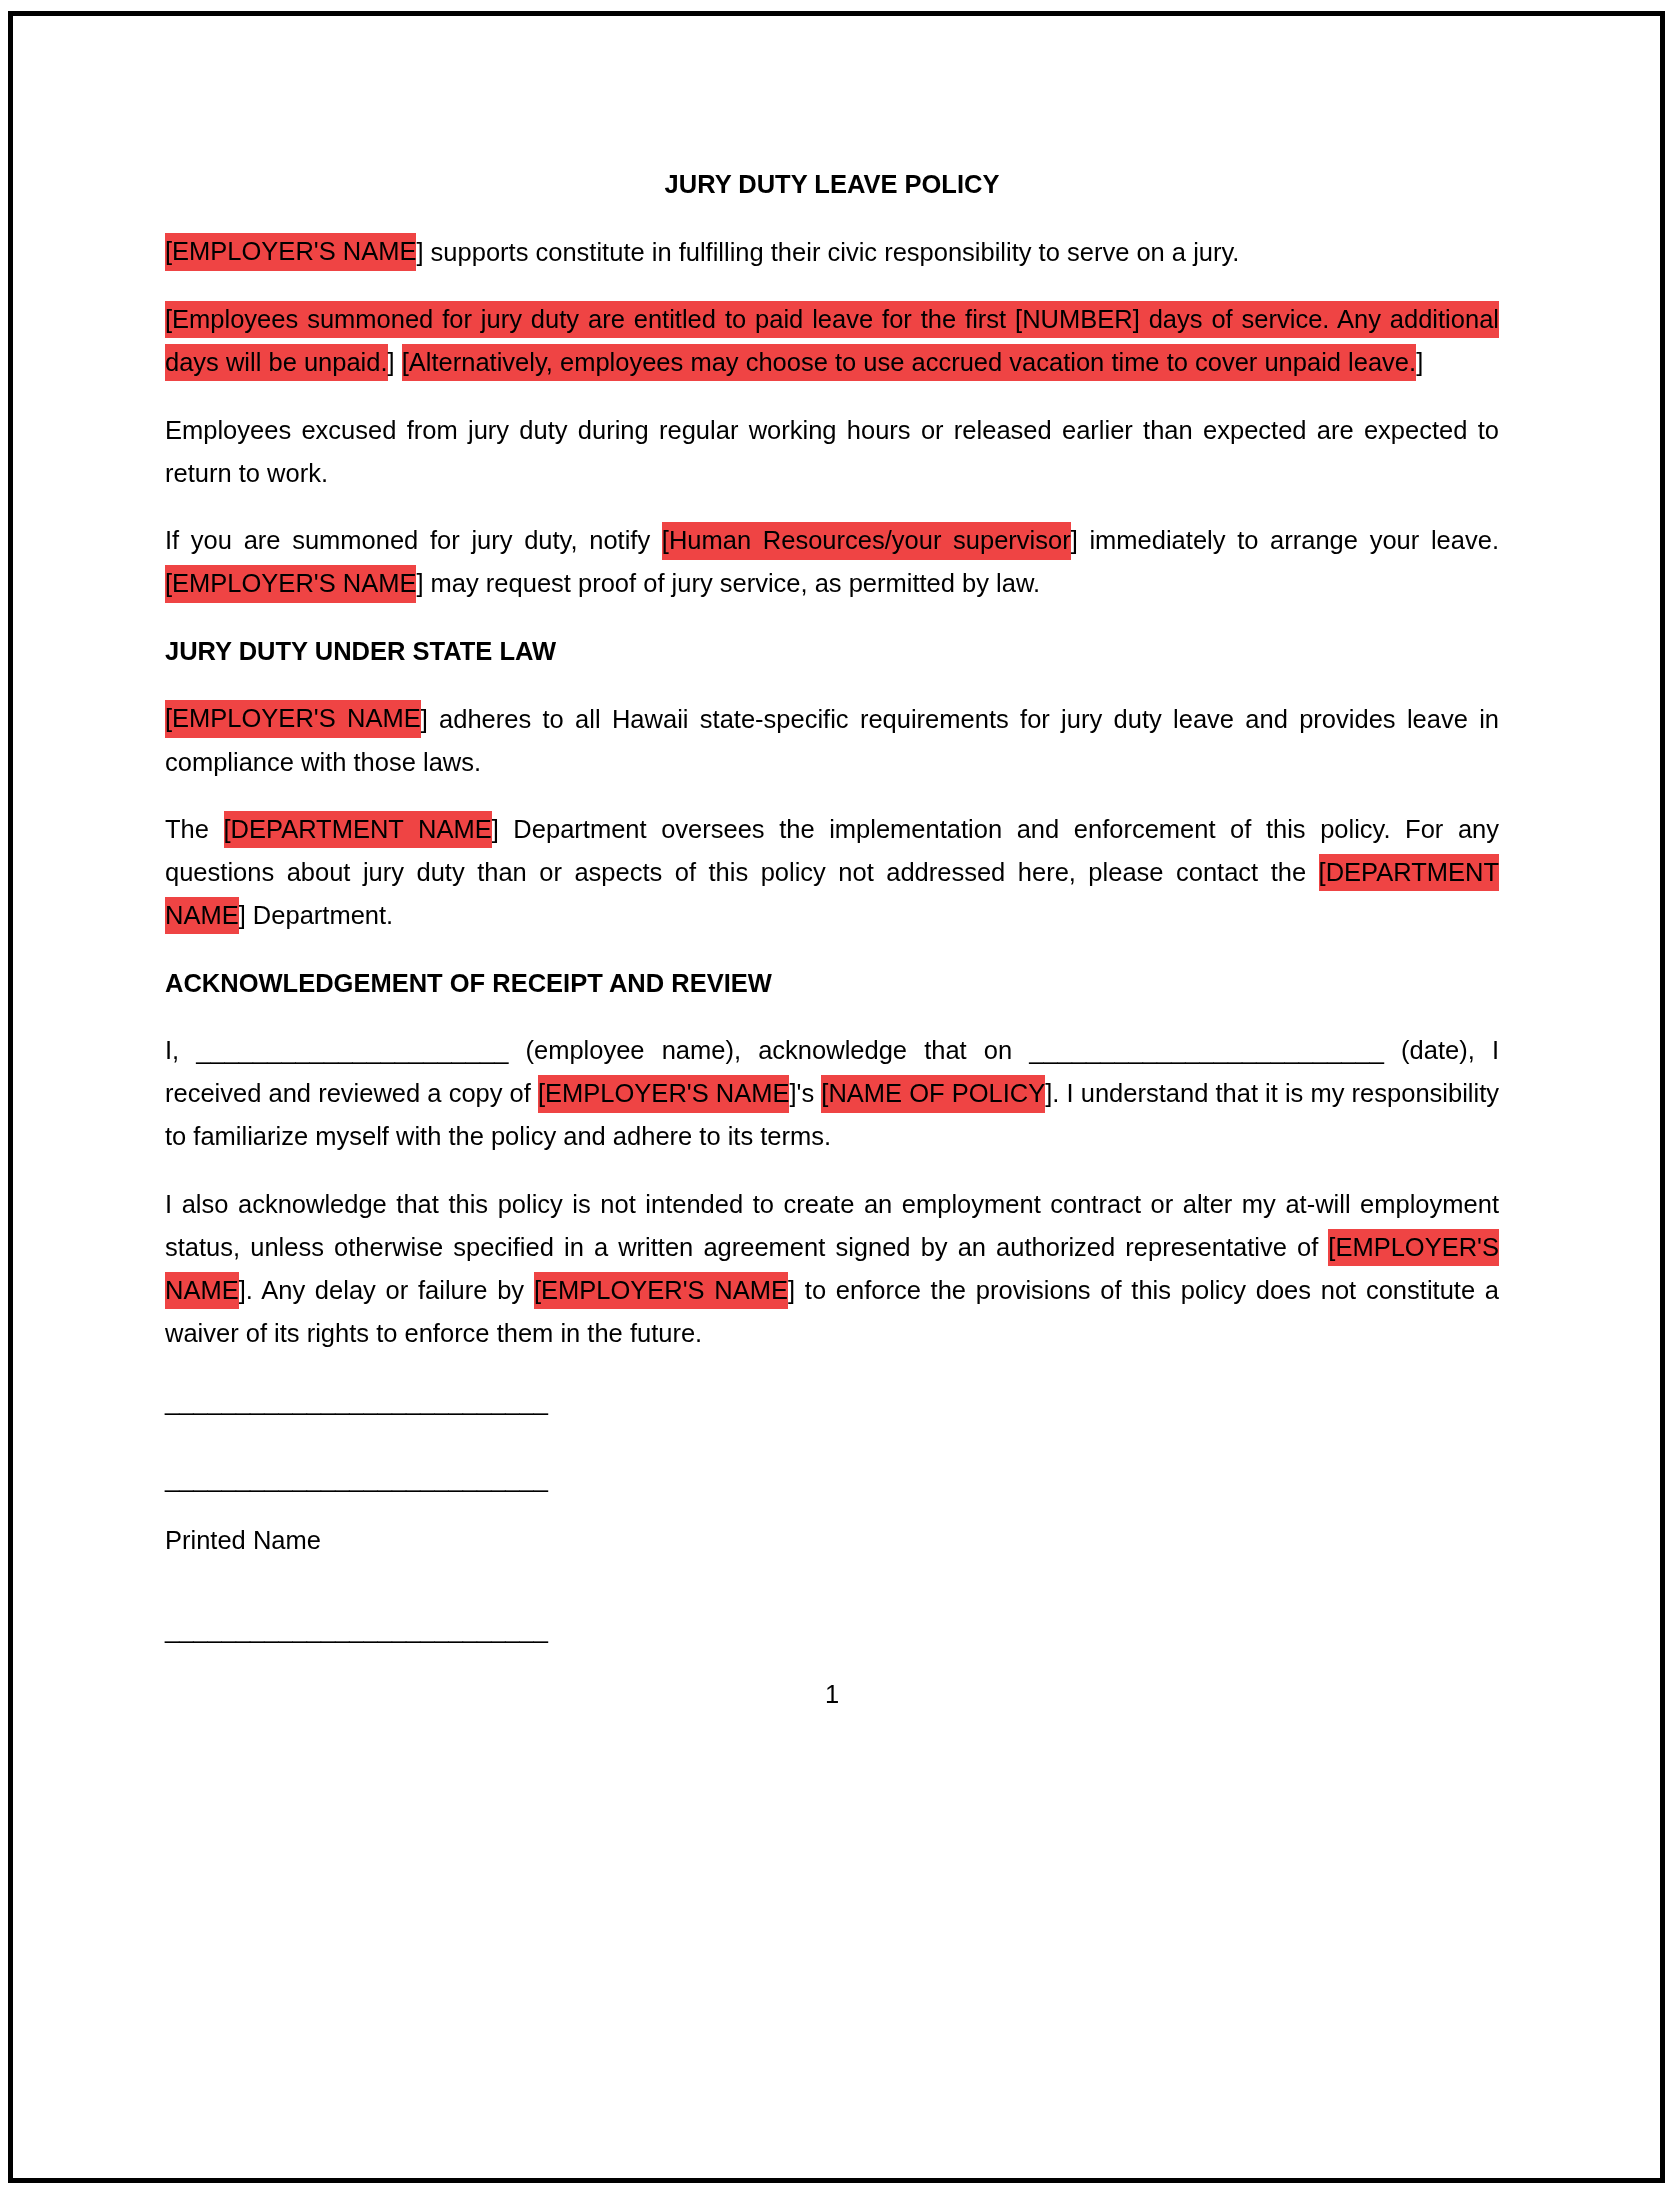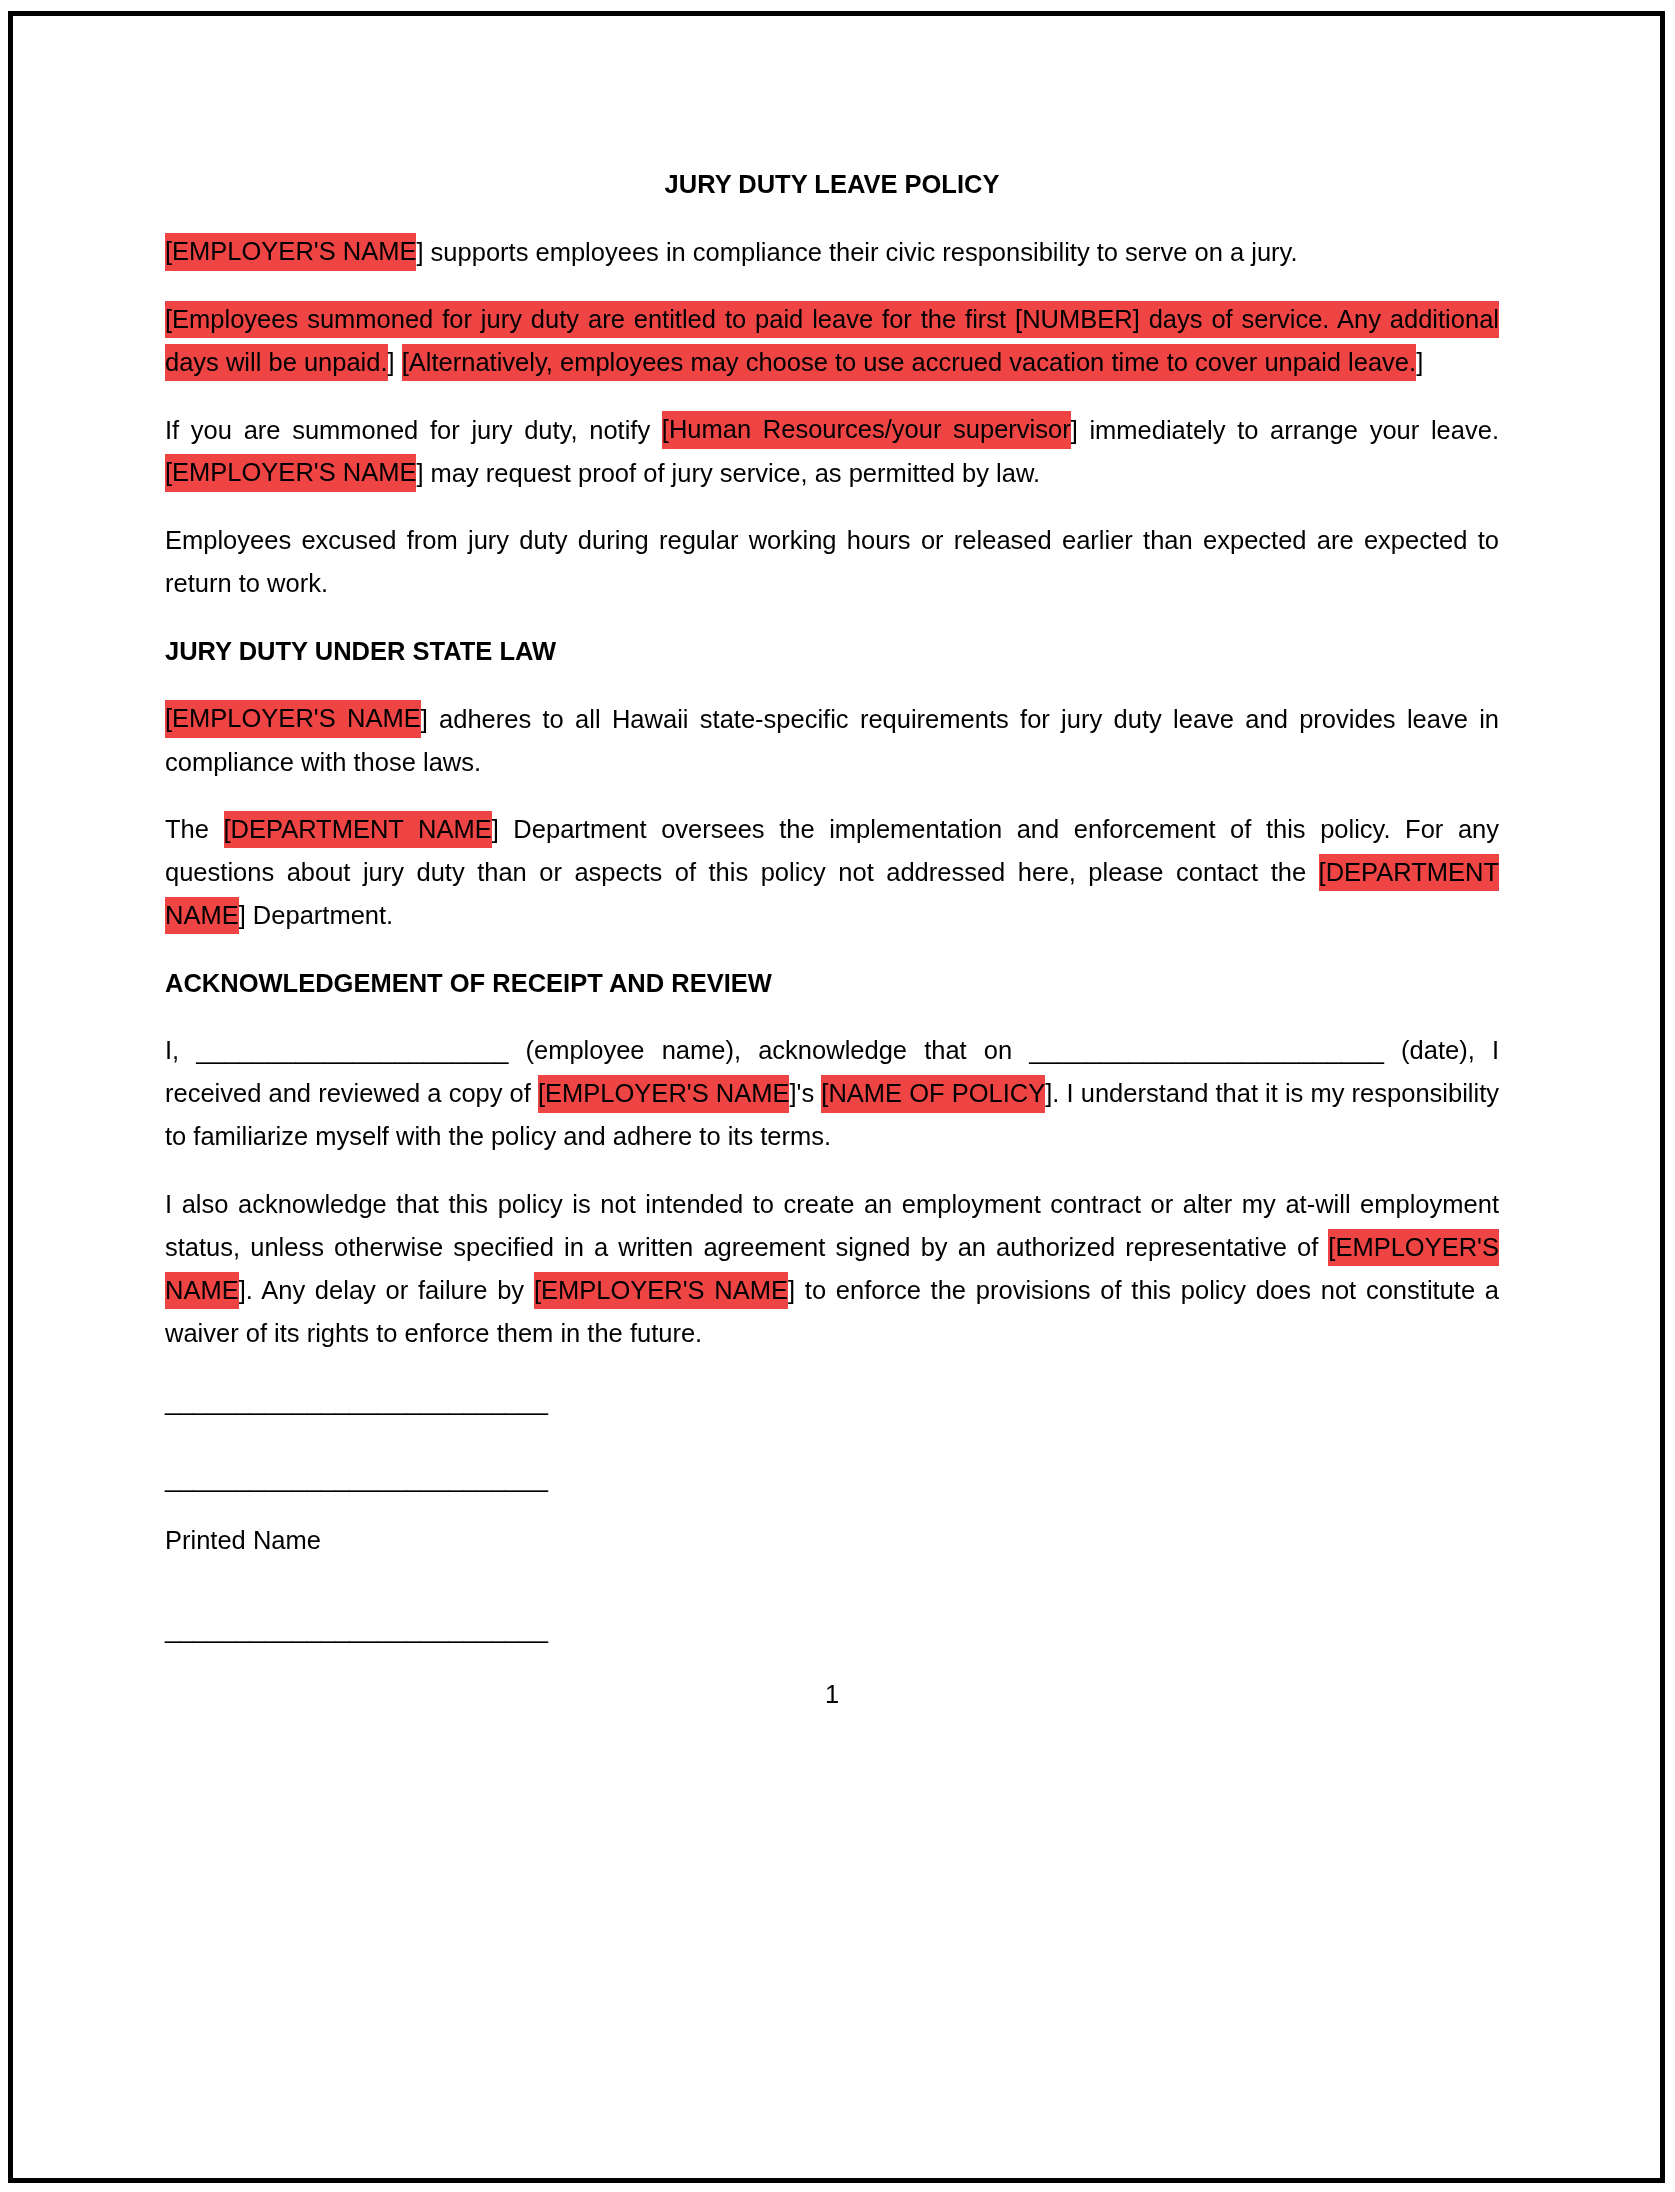--- a/index.html
+++ b/index.html
@@ -57,27 +57,27 @@
 <body>
 
 <div class="page">
   <div class="page-border"></div>
 
   <div class="content">
 
     <div class="doc-title">JURY DUTY LEAVE POLICY</div>
 
 
-    <p class="para"><span class="hl">[EMPLOYER'S NAME</span><span>] supports employees in compliance their civic responsibility to serve on a jury.</span></p>
+    <p class="para"><span class="hl">[EMPLOYER'S NAME</span><span>] supports constitute in fulfilling their civic responsibility to serve on a jury.</span></p>
 
     <p class="para"><span class="hl">[Employees summoned for jury duty are entitled to paid leave for the first [NUMBER] days of service. Any additional days will be unpaid.</span><span>] </span><span class="hl">[Alternatively, employees may choose to use accrued vacation time to cover unpaid leave.</span><span>]</span></p>
 
+    <p class="para"><span>Employees excused from jury duty during regular working hours or released earlier than expected are expected to return to work.</span></p>
+
     <p class="para"><span>If you are summoned for jury duty, notify </span><span class="hl">[Human Resources/your supervisor</span><span>] immediately to arrange your leave. </span><span class="hl">[EMPLOYER'S NAME</span><span>] may request proof of jury service, as permitted by law.</span></p>
-
-    <p class="para"><span>Employees excused from jury duty during regular working hours or released earlier than expected are expected to return to work.</span></p>
 
     <div class="heading">JURY DUTY UNDER STATE LAW</div>
 
     <p class="para"><span class="hl">[EMPLOYER'S NAME</span><span>] adheres to all Hawaii state-specific requirements for jury duty leave and provides leave in compliance with those laws.</span></p>
 
 
     <p class="para"><span>The </span><span class="hl">[DEPARTMENT NAME</span><span>] Department oversees the implementation and enforcement of this policy. For any questions about jury duty than or aspects of this policy not addressed here, please contact the </span><span class="hl">[DEPARTMENT NAME</span><span>] Department.</span></p>
 
 
     <div class="heading">ACKNOWLEDGEMENT OF RECEIPT AND REVIEW</div>

